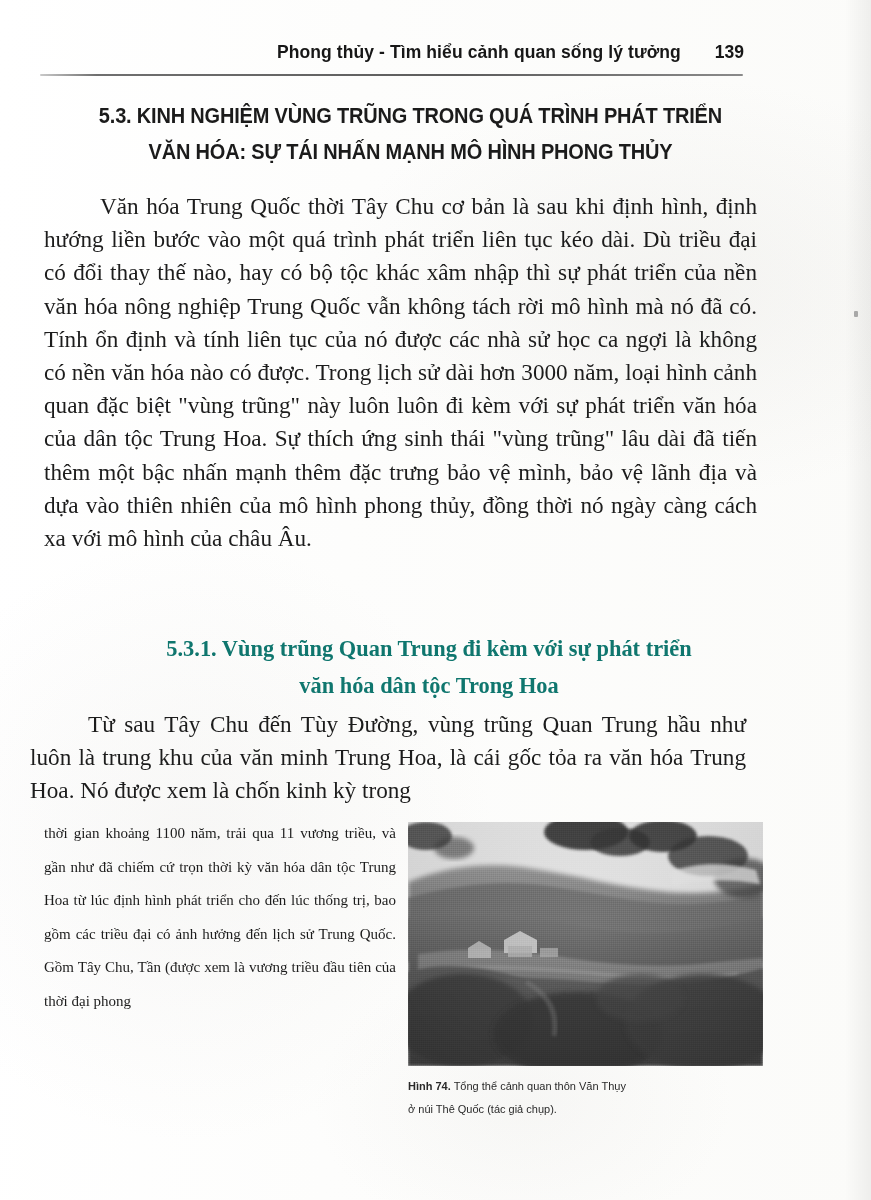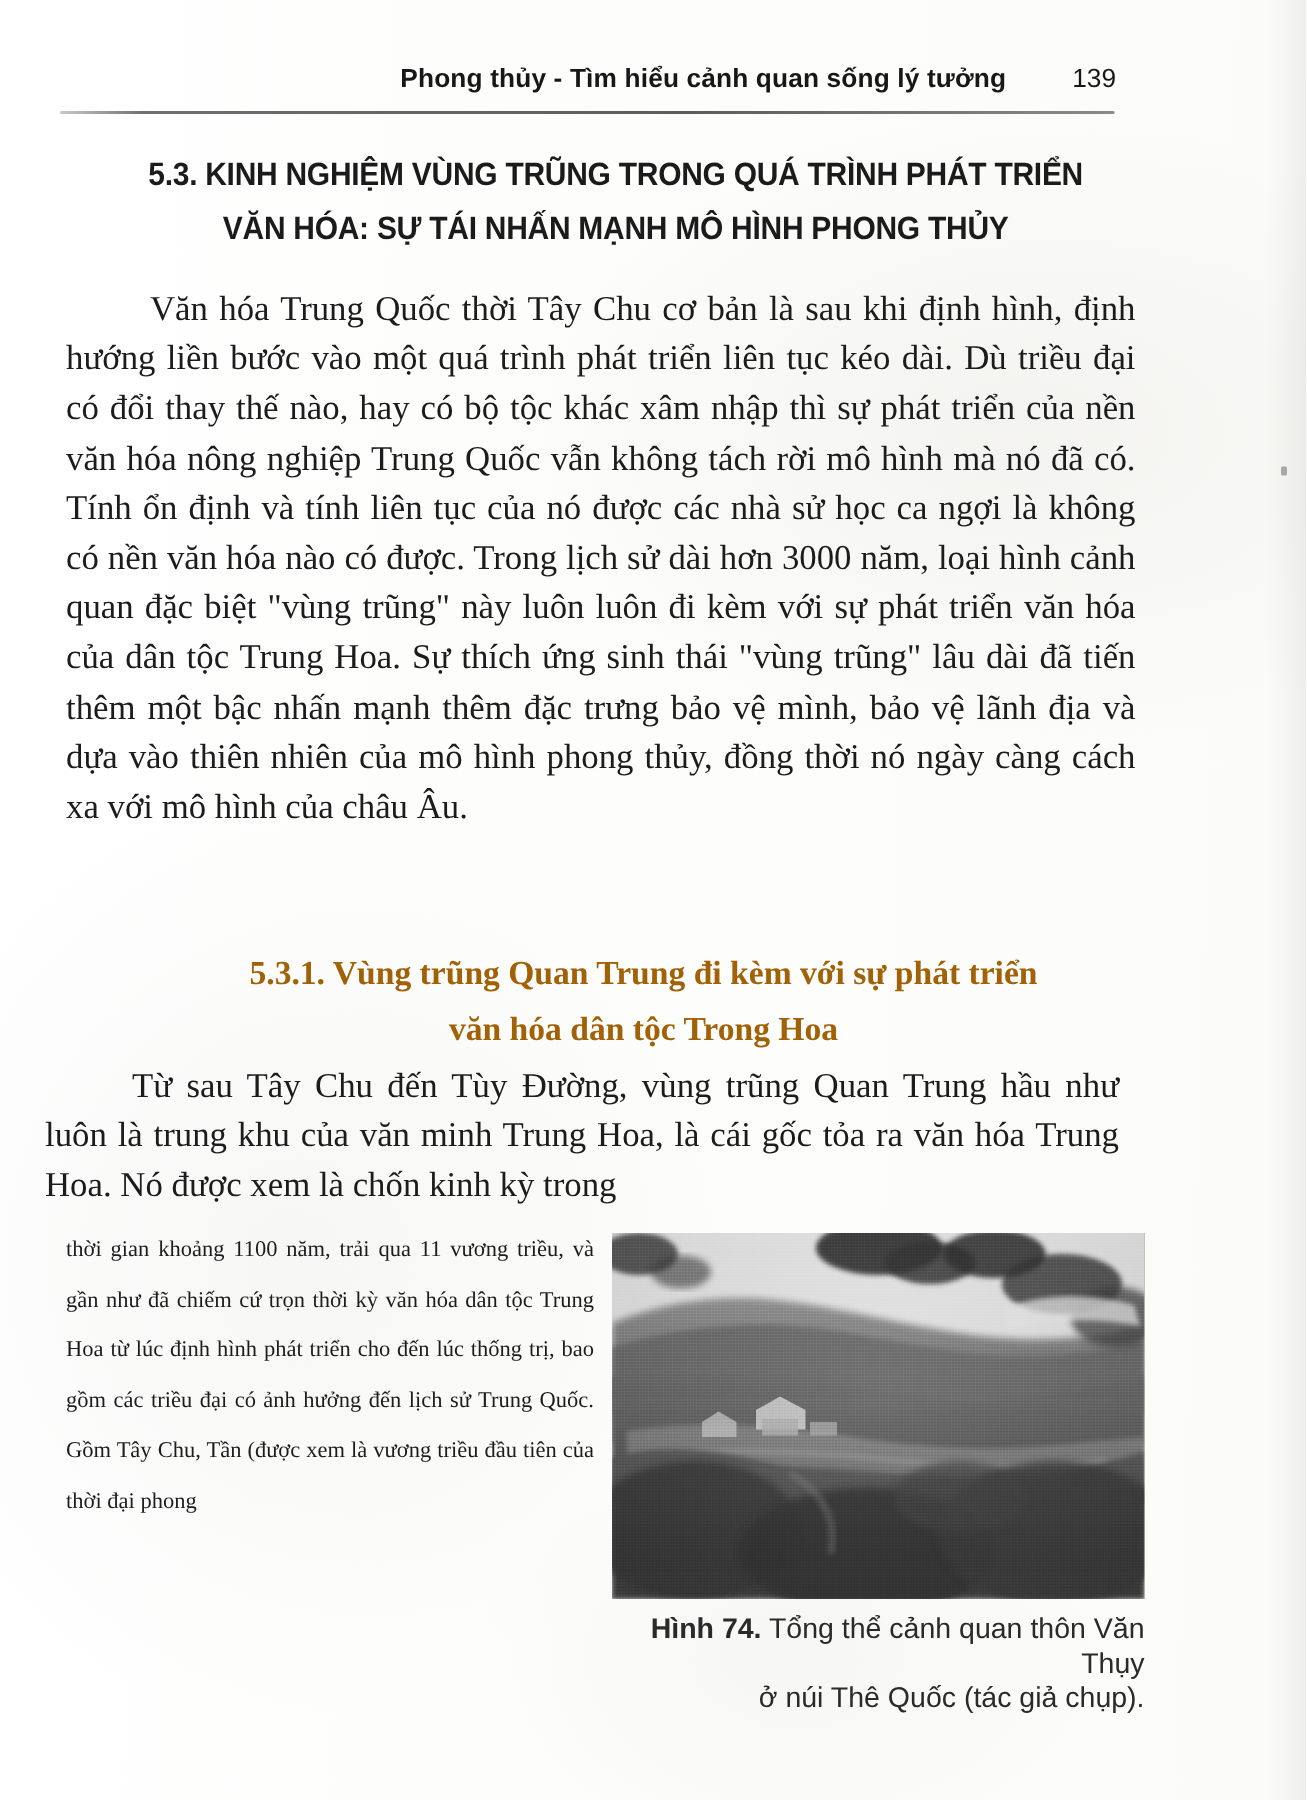--- a/index.html
+++ b/index.html
@@ -33,34 +33,33 @@
   .header {
     position: absolute;
     left: 44px;
     top: 42px;
     width: 700px;
     height: 26px;
     display: flex;
     align-items: baseline;
     justify-content: flex-end;
     font-family: "Liberation Sans", "DejaVu Sans", sans-serif;
-    gap: 28px;
   }
   .header-title {
     font-weight: bold;
     font-size: 17.5px;
     letter-spacing: 0.1px;
     color: #171717;
     white-space: nowrap;
   }
   .header-page {
-    font-weight: normal;
+    font-weight: bold;
     font-size: 17.5px;
     color: #171717;
-    margin-left: 16px;
+    margin-left: 34px;
   }
   .header-rule {
     position: absolute;
     left: 40px;
     top: 74px;
     width: 703px;
     height: 2px;
     background: linear-gradient(90deg, #c9c9c9 0%, #6f6f6f 8%, #5d5d5d 60%, #8a8a8a 100%);
     border-radius: 1px;
   }
@@ -102,21 +101,21 @@
 
   
   .subsection {
     position: absolute;
     left: 64px;
     top: 630px;
     width: 730px;
     font-weight: bold;
     font-size: 22.4px;
     line-height: 37px;
-    color: #a16207;
+    color: #0f766e;
     text-align: center;
   }
   .subsection .s1 { display: block; }
   .subsection .s2 { display: block; }
 
   
   .para-2 {
     left: 30px;
     top: 708px;
     width: 716px;
@@ -162,24 +161,24 @@
     position: absolute;
     inset: 0;
     background: radial-gradient(ellipse at 50% 45%, rgba(255,255,255,0.06), rgba(0,0,0,0.10) 95%);
     pointer-events: none;
   }
 
   .caption {
     margin-top: 9px;
     width: 355px;
     font-family: "Liberation Sans", "DejaVu Sans", sans-serif;
-    font-size: 19px;
+    font-size: 11px;
     line-height: 23px;
     color: #2a2a2a;
-    text-align: right;
+    text-align: left;
   }
   .caption b { font-weight: bold; }
   .caption .cap-l2 { display: block; }
 
   
   .speck {
     position: absolute;
     left: 854px;
     top: 311px;
     width: 4px;

